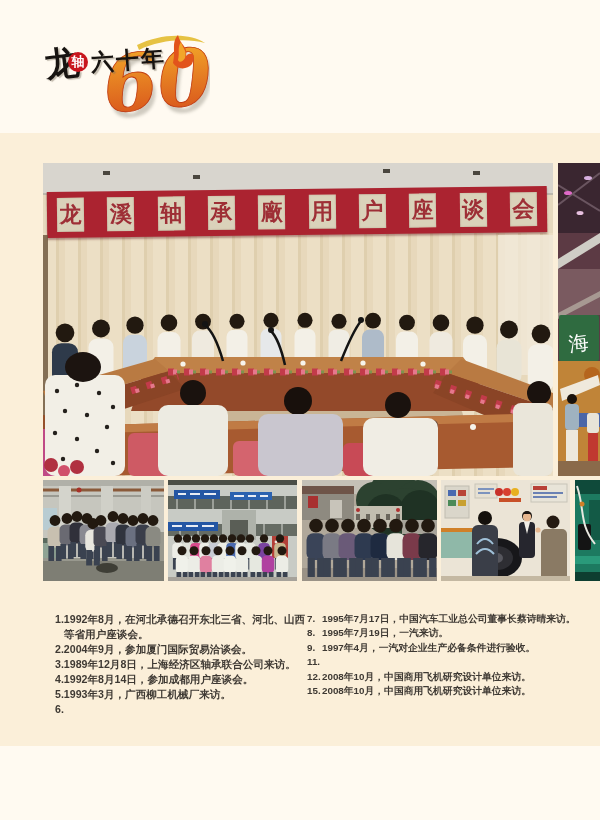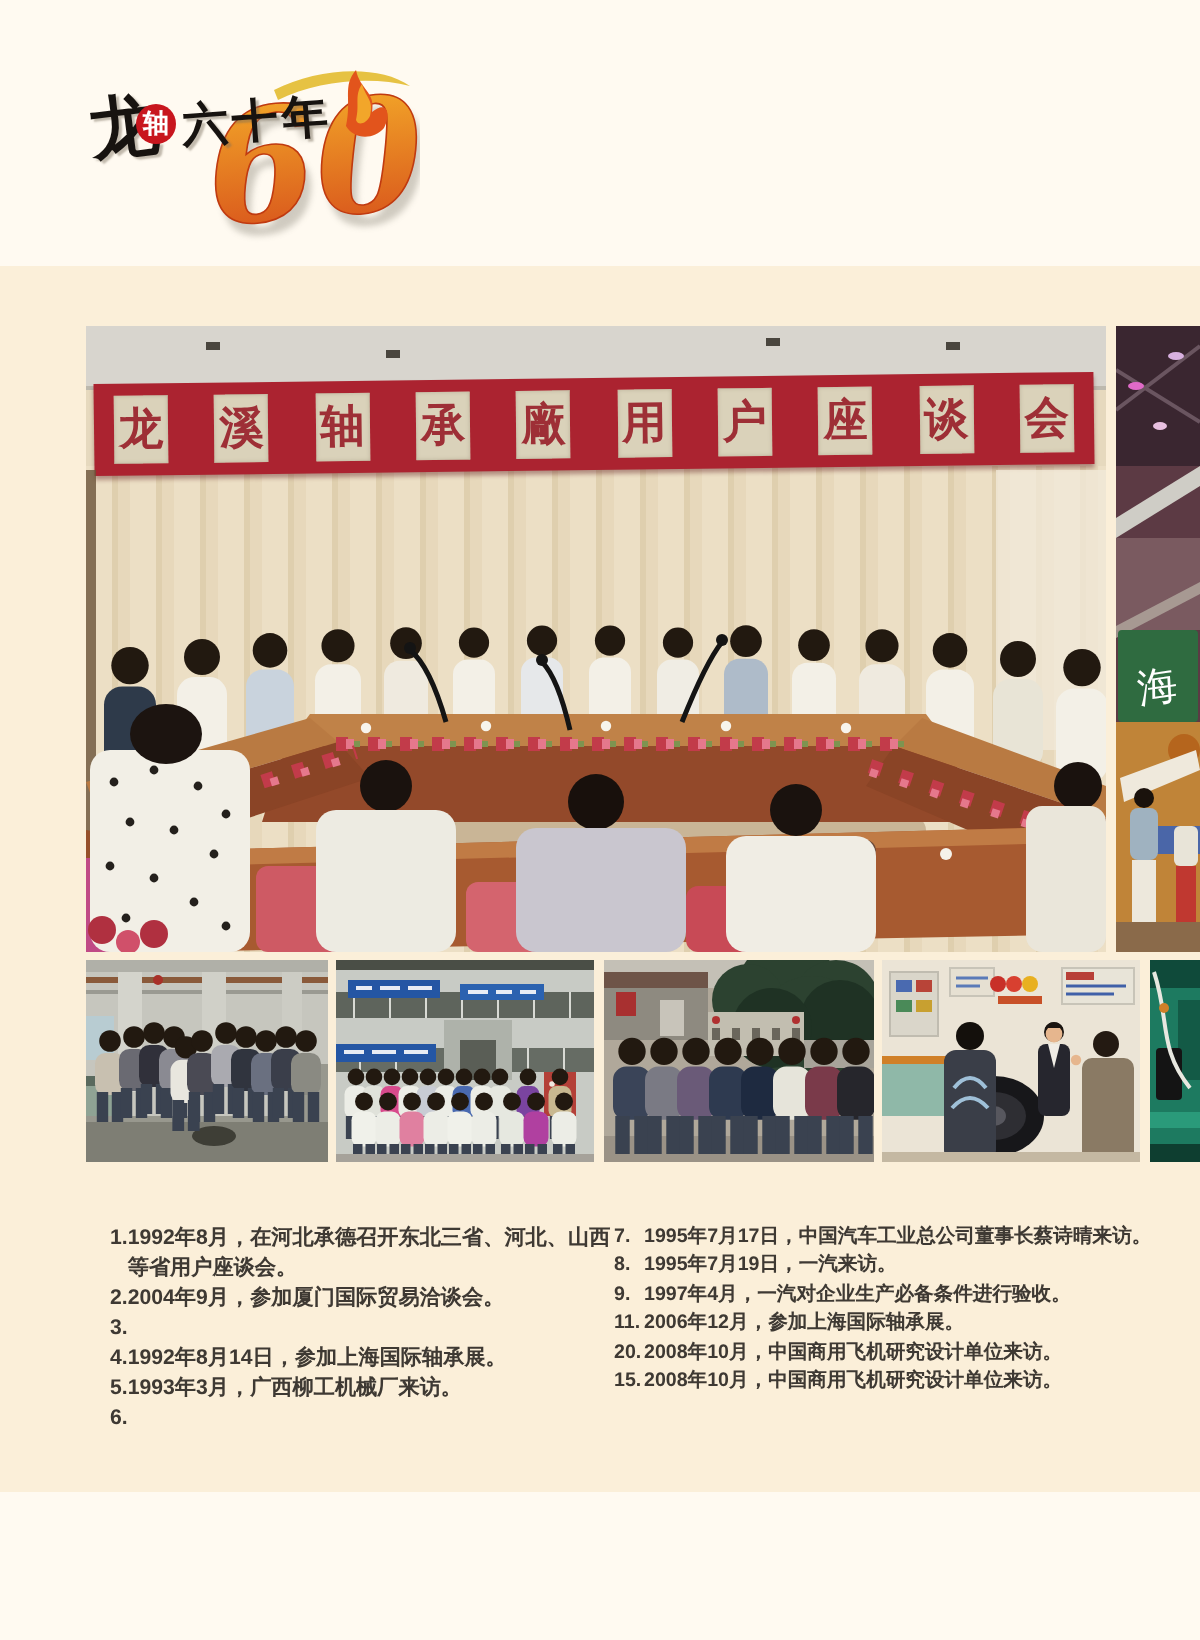--- a/index.html
+++ b/index.html
@@ -399,24 +399,25 @@
     <div class="cap-item">
         <span class="cap-num">1.</span>
         <span class="cap-text">1992年8月，在河北承德召开东北三省、河北、山西等省用户座谈会。</span>
       </div>
     <div class="cap-item">
         <span class="cap-num">2.</span>
         <span class="cap-text">2004年9月，参加厦门国际贸易洽谈会。</span>
       </div>
     <div class="cap-item">
         <span class="cap-num">3.</span>
+        <span class="cap-text">1989年12月8日，上海经济区轴承联合公司来访。</span>
       </div>
     <div class="cap-item">
         <span class="cap-num">4.</span>
-        <span class="cap-text">1992年8月14日，参加上海国际轴承展。</span>
+        <span class="cap-text">1992年8月14日，参加成都用户座谈会。</span>
       </div>
     <div class="cap-item">
         <span class="cap-num">5.</span>
         <span class="cap-text">1993年3月，广西柳工机械厂来访。</span>
       </div>
     <div class="cap-item">
         <span class="cap-num">6.</span>
       </div>
   </div>
   <div class="cap-col cap-right">
@@ -427,24 +428,23 @@
     <div class="cap-item">
         <span class="cap-num">8.</span>
         <span class="cap-text">1995年7月19日，一汽来访。</span>
       </div>
     <div class="cap-item">
         <span class="cap-num">9.</span>
         <span class="cap-text">1997年4月，一汽对企业生产必备条件进行验收。</span>
       </div>
     <div class="cap-item">
         <span class="cap-num">11.</span>
-        <span class="cap-text">2006年12月，参加上海国际轴承展。</span>
-      </div>
-    <div class="cap-item">
-        <span class="cap-num">20.</span>
+      </div>
+    <div class="cap-item">
+        <span class="cap-num">12.</span>
         <span class="cap-text">2008年10月，中国商用飞机研究设计单位来访。</span>
       </div>
     <div class="cap-item">
         <span class="cap-num">15.</span>
         <span class="cap-text">2008年10月，中国商用飞机研究设计单位来访。</span>
       </div>
   </div>
 </div>
 
 </body></html>

